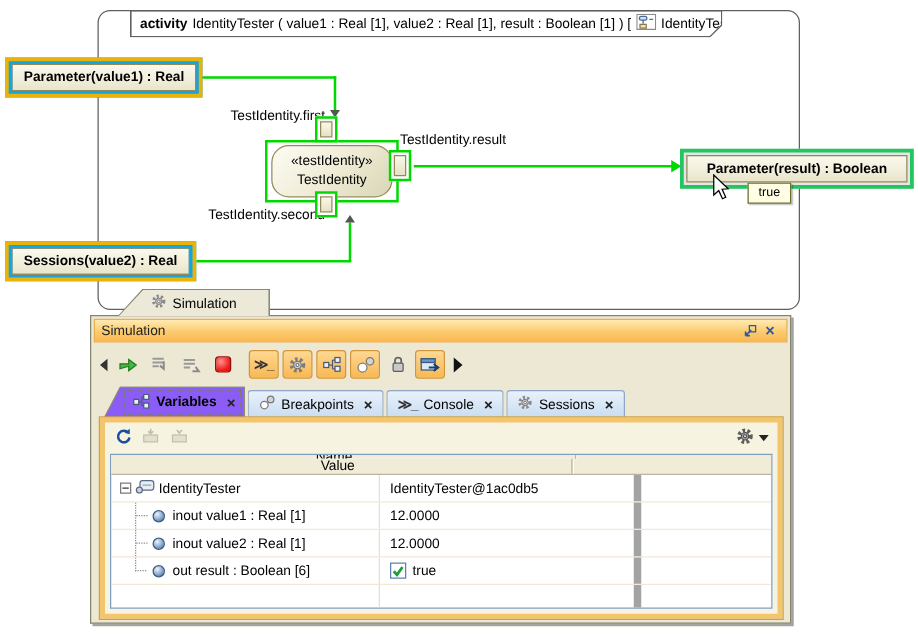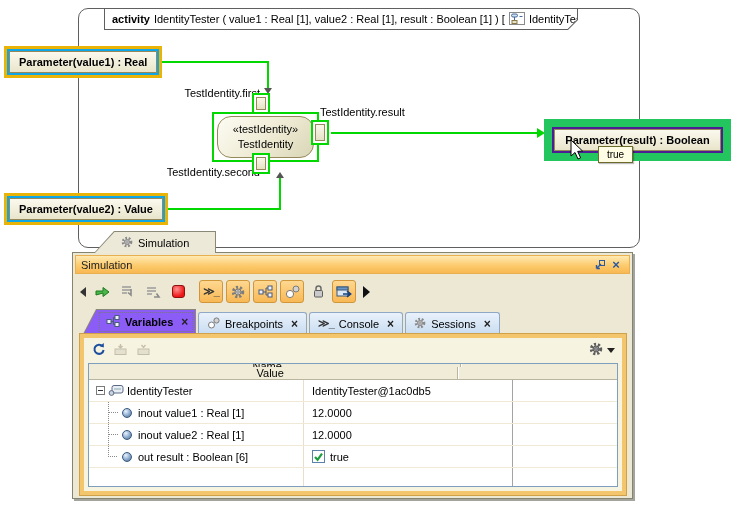--- a/index.html
+++ b/index.html
@@ -10,21 +10,21 @@
   .frame { position:absolute; left:78px; top:8px; width:562px; height:240px; border:1px solid #5f5f5f; border-radius:10px; background:#fff; }
   .frame-title { position:absolute; left:104px; top:8px; height:22px; width:474px; background:#5f5f5f;
     -webkit-clip-path:polygon(0 0,100% 0,100% 55%,calc(100% - 10px) 100%,0 100%); clip-path:polygon(0 0,100% 0,100% 55%,calc(100% - 10px) 100%,0 100%); }
   .frame-title-inner { position:absolute; left:1px; top:1px; right:1px; bottom:1px; background:#fff;
     clip-path:polygon(0 0,100% 0,100% 53%,calc(100% - 9.4px) 100%,0 100%);
     display:flex; align-items:center; padding-left:7px; white-space:nowrap; gap:4px; }
   .kw { font-weight:bold; }
   .dg-icon { display:inline-block; vertical-align:-2px; }
 
   .hl-green { border:3px solid #eab308; background:#0ea5e9; padding:2px; position:absolute; box-shadow:0 0 0 0; }
-  .hl-red   { border:8px solid #22c55e; background:#4c1d95; padding:2px; position:absolute; }
+  .hl-red   { border:3px solid #22c55e; background:#e5e5e5; padding:2px; position:absolute; }
   .pbox { border:1px solid #94895a; background:linear-gradient(180deg,#fbf9ee 0%,#e9e5cb 100%);
           font-weight:bold; white-space:nowrap; padding:4px 9px; text-align:center; }
 
   .node-hl { position:absolute; left:212px; top:112px; width:107px; height:50px; border:2px solid #00d800; background:transparent; }
   .node { position:absolute; left:217px; top:116px; width:97px; height:42px; border:1px solid #94895a; border-radius:14px;
           background:linear-gradient(135deg,#fdfcf3 0%,#ece8d0 60%,#d9d5b6 100%); text-align:center; padding-top:5px; line-height:15px; }
   .node b { font-weight:normal; }
 
   .pin-hl { position:absolute; border:2px solid #00d800; background:#fff; padding:2px; }
   .pin { border:1px solid #94895a; background:linear-gradient(180deg,#faf8ea,#e6e2c6); }
@@ -79,21 +79,21 @@
              border:4px solid #f3c56c; outline:1px solid #cfa24a; }
   .mini-toolbar { height:24px; display:flex; align-items:center; gap:8px; padding:0 7px; }
   .mini-right { margin-left:auto; display:flex; align-items:center; gap:4px; }
   .caret-down { width:0; height:0; border-left:4px solid transparent; border-right:4px solid transparent; border-top:5px solid #222; }
 
   .vtable { position:absolute; left:4px; right:4px; top:25px; bottom:4px; background:#fff; border:1px solid #7e9ebe; overflow:hidden; }
   .trow { display:flex; height:22px; align-items:center; border-bottom:1px solid #efe9d5; }
   .thead { height:16px; background:#f0ecd8; border-bottom:1px solid #b9b5a1; font-size:11px;flex-direction:column; }
   .c-name { width:215px; padding-left:7px; display:flex; align-items:center; height:100%; border-right:1px solid #e6e0ca; overflow:hidden; white-space:nowrap; }
   .thead .c-name, .thead .c-val { border-right:1px solid #b9b5a1; box-shadow:1px 0 0 #fff; }
-  .c-val { width:209px; padding-left:8px; display:flex; align-items:center; gap:5px; height:100%; border-right:1px solid #a3a3a3; white-space:nowrap; }
+  .c-val { width:209px; padding-left:8px; display:flex; align-items:center; gap:5px; height:100%; border-right:6px solid #a3a3a3; white-space:nowrap; }
   .c-rest { flex:1; height:100%; }
   .expander { width:9px; height:9px; border:1px solid #7b7b7b; background:#fff; position:relative; flex:none; }
   .expander::after { content:""; position:absolute; left:1px; right:1px; top:3px; height:1px; background:#333; }
   .tree-junction { width:12px; align-self:stretch; border-left:1px dotted #8a8a8a; position:relative; margin-left:12px; flex:none; }
   .tree-junction::after { content:""; position:absolute; top:10px; left:0; width:9px; border-top:1px dotted #8a8a8a; }
   .tj-last { border-left:none; }
   .tj-last::before { content:""; position:absolute; top:0; height:11px; left:0; border-left:1px dotted #8a8a8a; }
   .sphere { width:10px; height:10px; border-radius:50%; flex:none; margin:0 6px 0 2px;
             background:radial-gradient(circle at 35% 30%, #eaf3fc, #9ab6d8 45%, #44688e); border:1px solid #3a5a7e; }
   .chk { width:13px; height:13px; background:#fff; border:1px solid #5c82aa; display:flex; align-items:center; justify-content:center; flex:none; }
@@ -134,21 +134,21 @@
   <div class="arr arr-right-green" style="left:537px; top:128px;"></div>
 
   <div class="lbl" style="left:150px; top:87px; width:110px; text-align:right;">TestIdentity.first</div>
   <div class="lbl" style="left:320px; top:106px;">TestIdentity.result</div>
   <div class="lbl" style="left:153px; top:166px; width:107px; text-align:right;">TestIdentity.second</div>
 
   <div class="hl-green" style="left:4px; top:46px;">
     <div class="pbox">Parameter(value1) : Real</div>
   </div>
   <div class="hl-green" style="left:4px; top:193px;">
-    <div class="pbox">Parameter(value2) : Value</div>
+    <div class="pbox">Sessions(value2) : Real</div>
   </div>
   <div class="hl-red" style="left:544px; top:119px; width:187px;">
     <div class="pbox">Parameter(result) : Boolean</div>
   </div>
 
   <div class="node-hl"></div>
   <div class="node">
     <span>«testIdentity»</span><br>
     <b>TestIdentity</b>
   </div>

